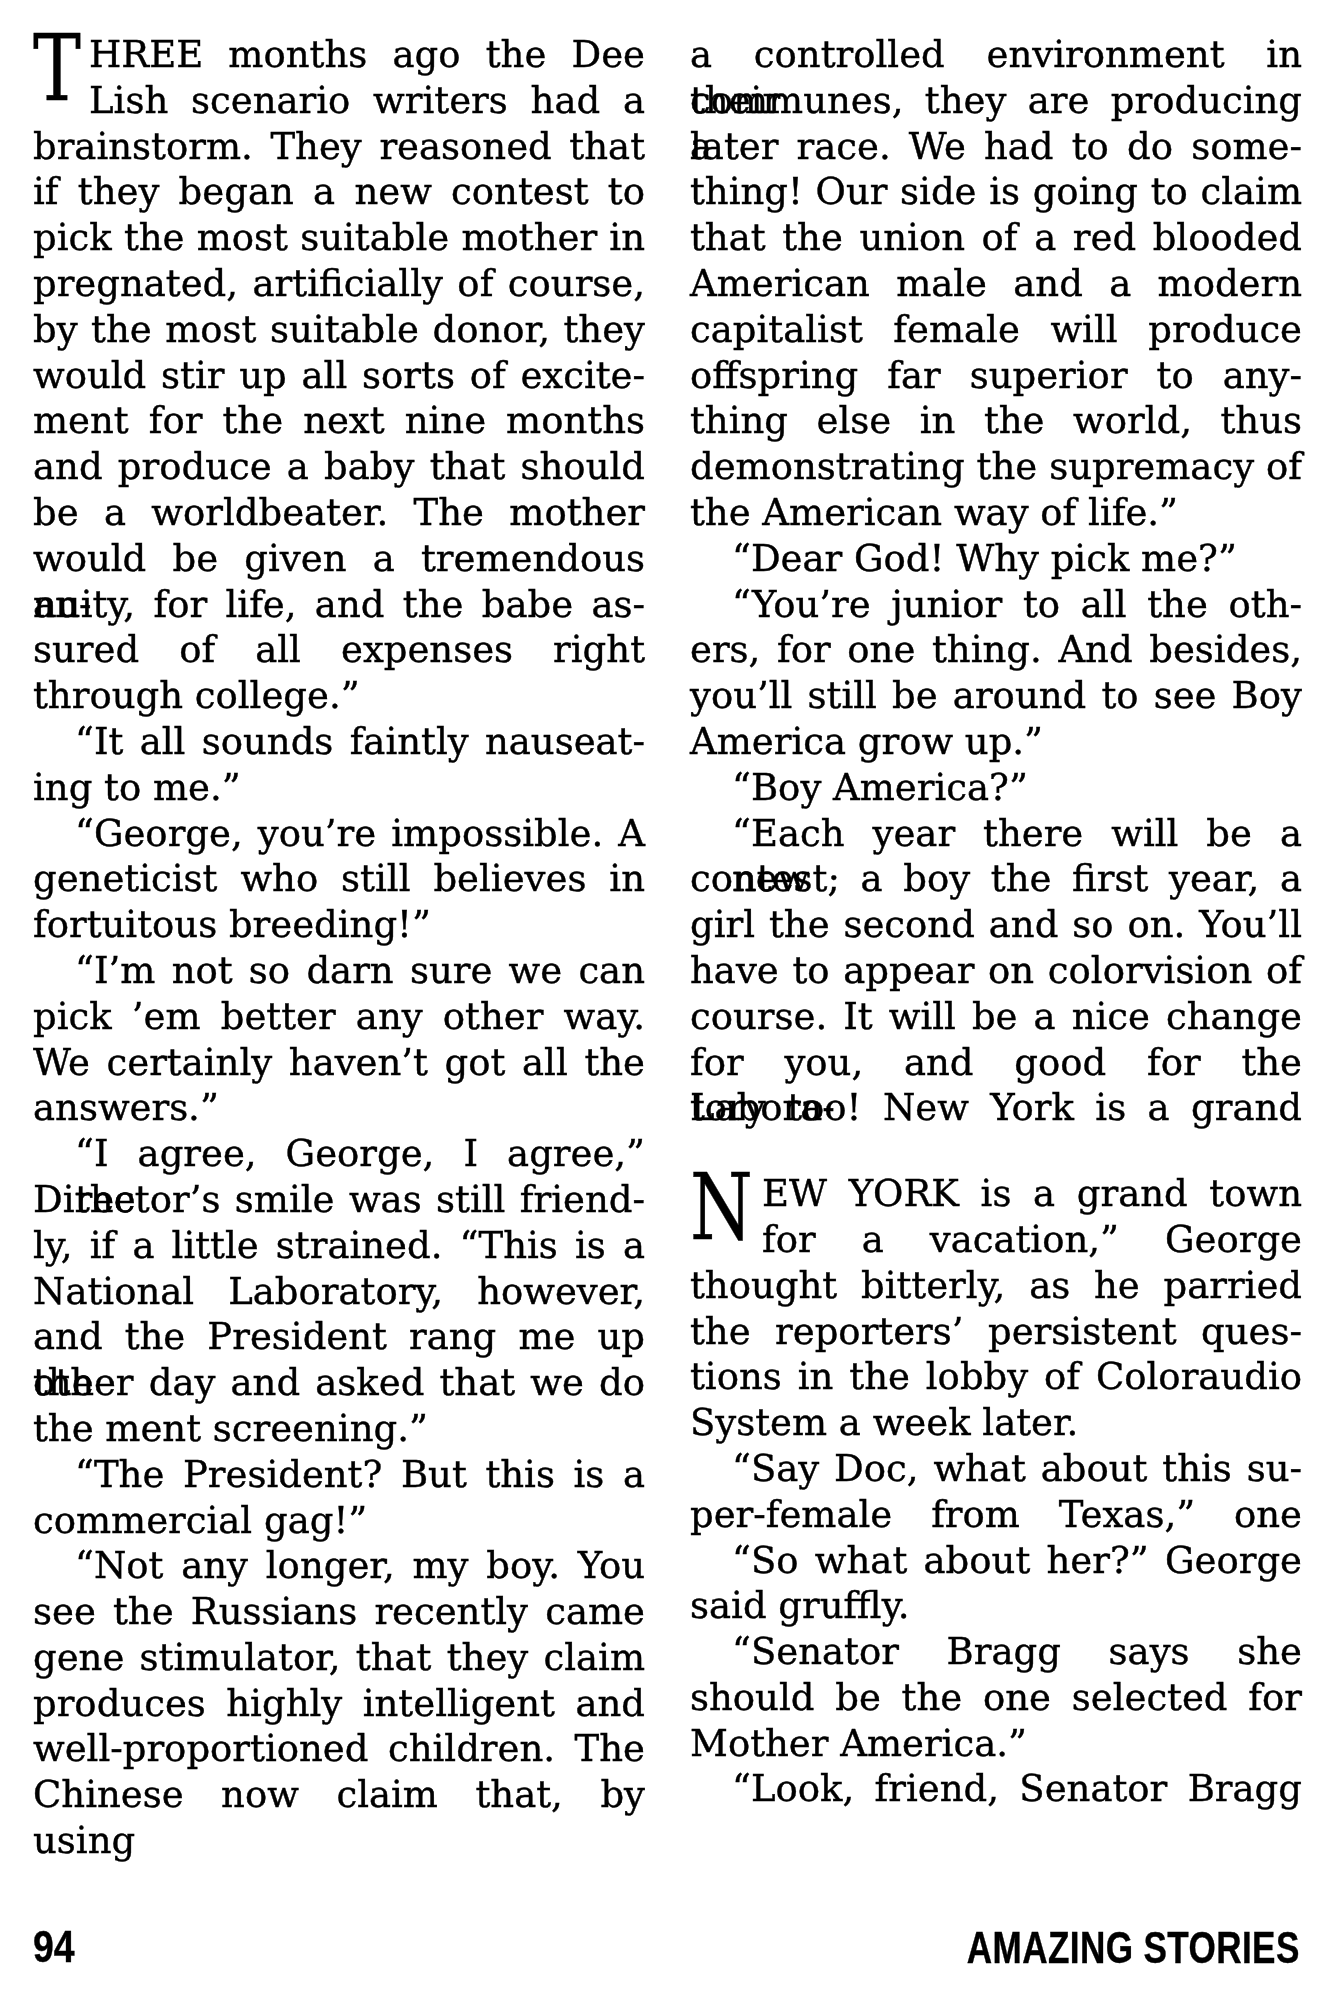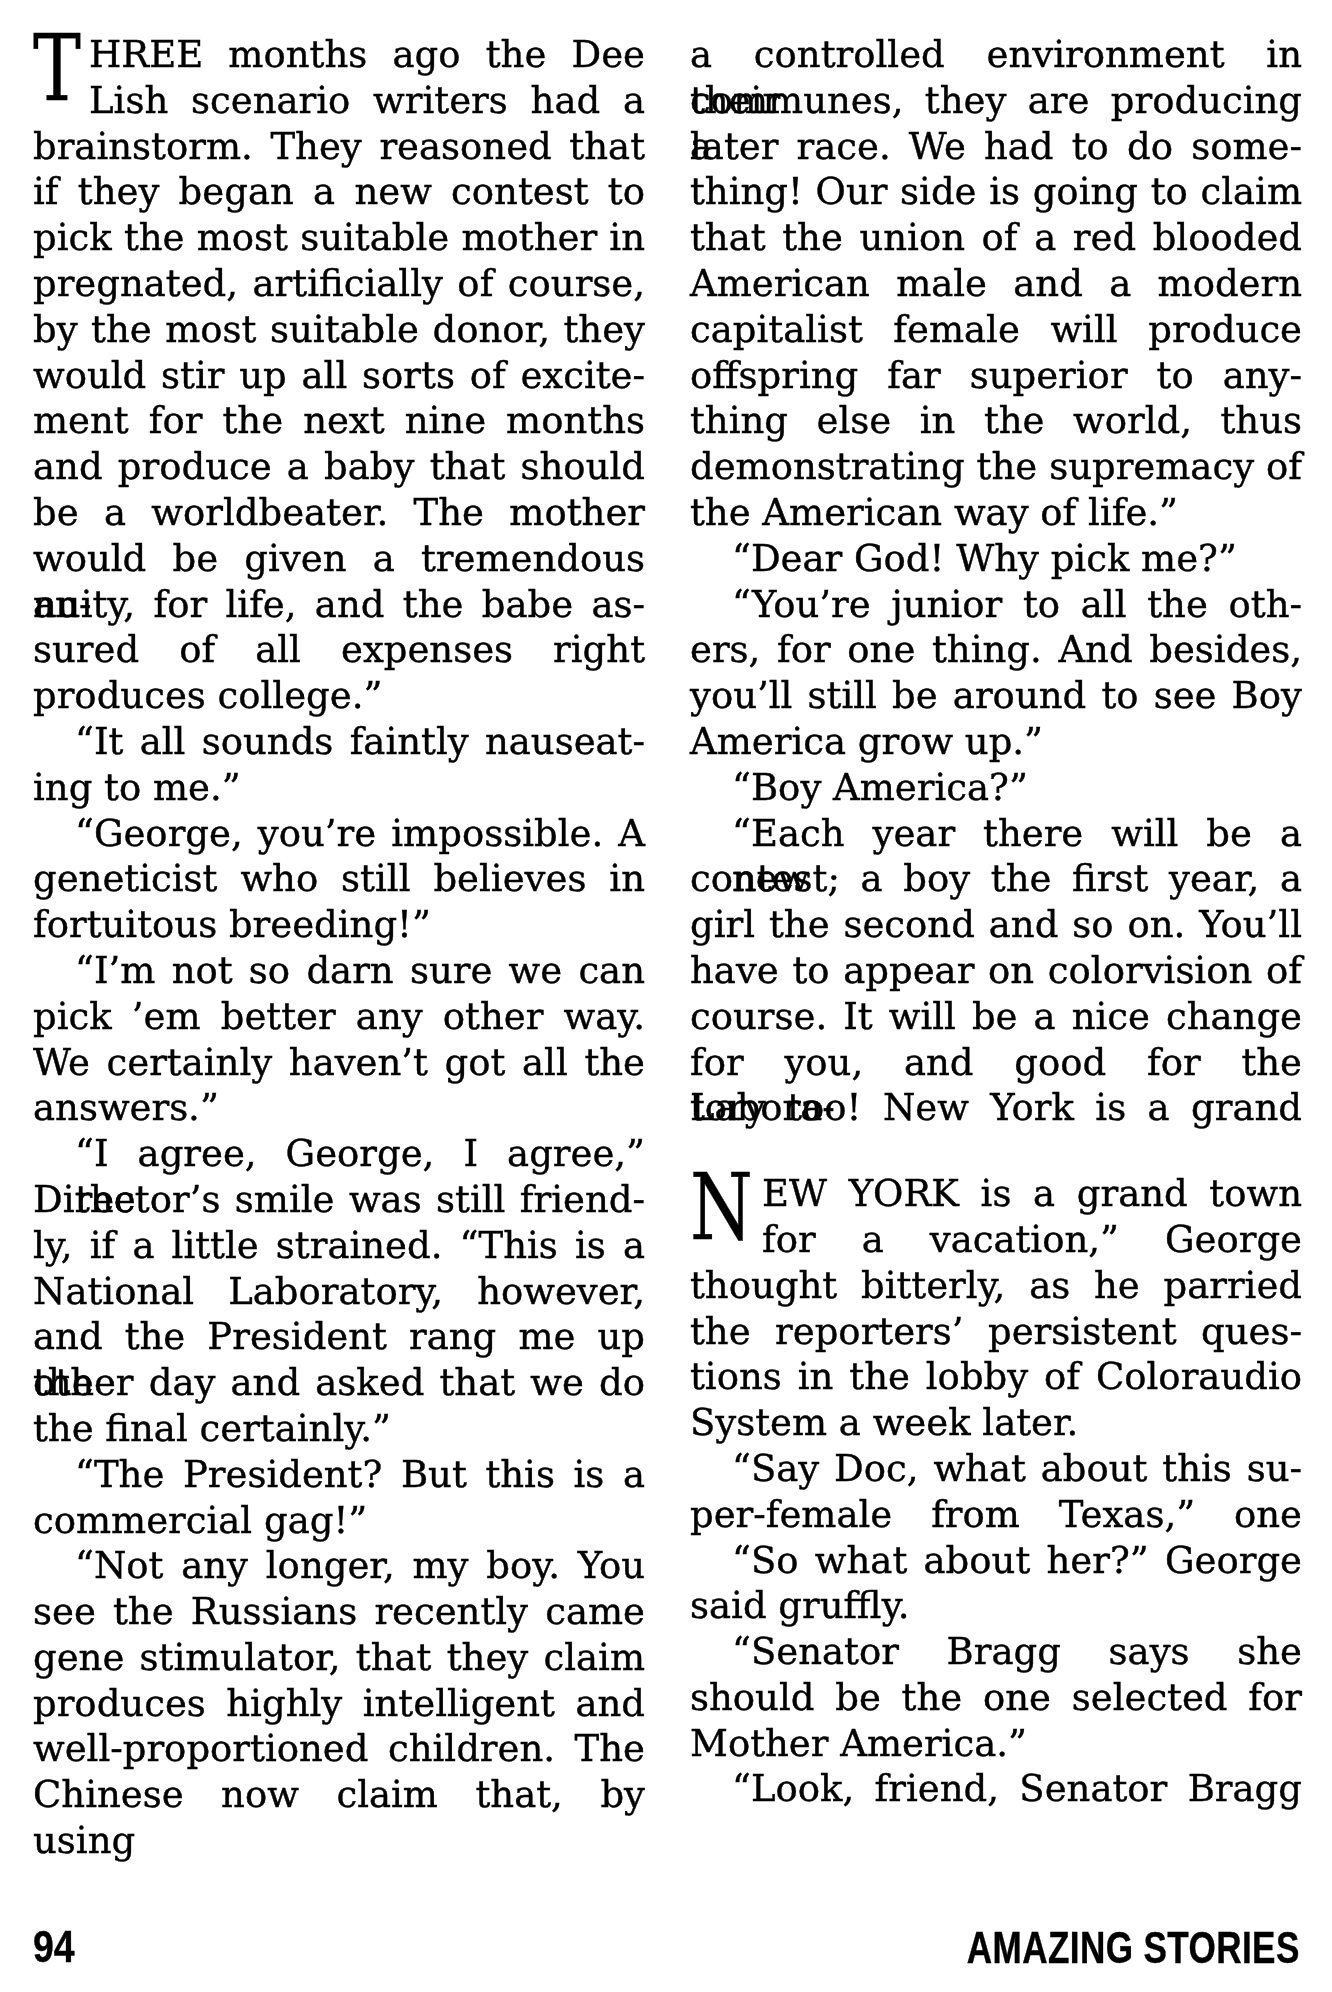--- a/index.html
+++ b/index.html
@@ -71,37 +71,37 @@
       <div class="line">pick the most suitable mother in</div>
       <div class="line">pregnated, artificially of course,</div>
       <div class="line">by the most suitable donor, they</div>
       <div class="line">would stir up all sorts of excite-</div>
       <div class="line">ment for the next nine months</div>
       <div class="line">and produce a baby that should</div>
       <div class="line">be a worldbeater. The mother</div>
       <div class="line">would be given a tremendous an-</div>
       <div class="line">nuity, for life, and the babe as-</div>
       <div class="line">sured of all expenses right</div>
-      <div class="line last">produces college.”</div>
+      <div class="line last">through college.”</div>
       <div class="line indent">“It all sounds faintly nauseat-</div>
       <div class="line last">ing to me.”</div>
       <div class="line indent">“George, you’re impossible. A</div>
       <div class="line">geneticist who still believes in</div>
       <div class="line last">fortuitous breeding!”</div>
       <div class="line indent">“I’m not so darn sure we can</div>
       <div class="line">pick ’em better any other way.</div>
       <div class="line">We certainly haven’t got all the</div>
       <div class="line last">answers.”</div>
       <div class="line indent">“I agree, George, I agree,” the</div>
       <div class="line">Director’s smile was still friend-</div>
       <div class="line">ly, if a little strained. “This is a</div>
       <div class="line">National Laboratory, however,</div>
       <div class="line">and the President rang me up the</div>
       <div class="line">other day and asked that we do</div>
-      <div class="line last">the final certainly.”</div>
+      <div class="line last">the ment screening.”</div>
       <div class="line indent">“The President? But this is a</div>
       <div class="line last">commercial gag!”</div>
       <div class="line indent">“Not any longer, my boy. You</div>
       <div class="line">see the Russians recently came</div>
       <div class="line">gene stimulator, that they claim</div>
       <div class="line">produces highly intelligent and</div>
       <div class="line">well-proportioned children. The</div>
       <div class="line">Chinese now claim that, by using</div>
     </div>
   <div class="column" id="col-right">

